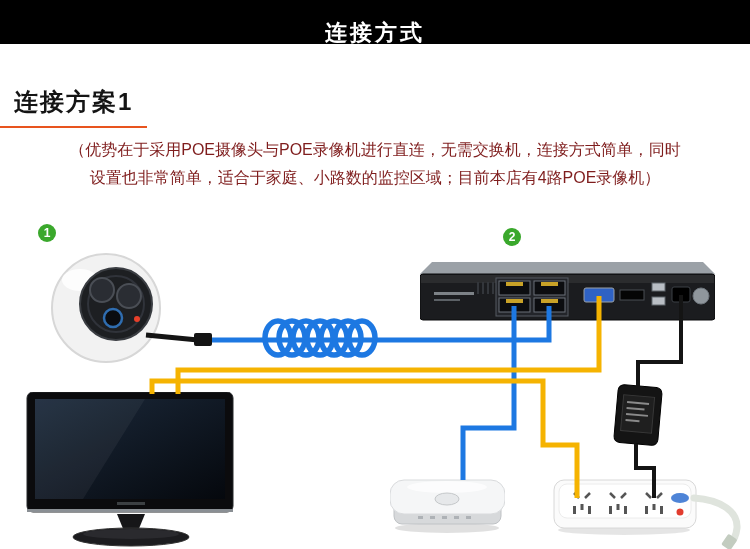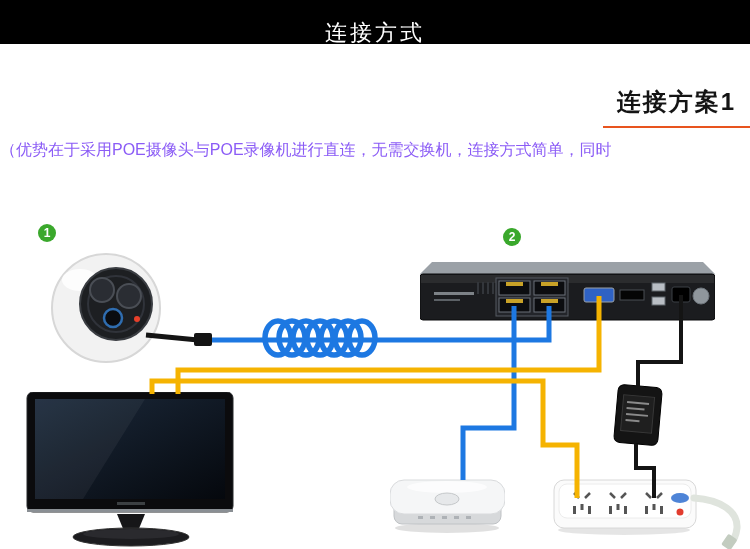--- a/index.html
+++ b/index.html
@@ -1,25 +1,25 @@
 <!DOCTYPE html>
 <html><head>
 <meta charset="utf-8">
 <style>
   html,body{margin:0;padding:0;background:#fff;}
   .page{position:relative;width:750px;height:549px;background:#fff;overflow:hidden;
         font-family:"Liberation Sans","DejaVu Sans",sans-serif;}
   .header{position:absolute;top:0;left:0;width:750px;height:44px;background:#000;
           display:flex;align-items:center;justify-content:center;}
-  .header .title{color:#fff;font-size:22px;font-weight:normal;letter-spacing:3px;margin-top:22px;}
-  .scheme-title-wrap{position:absolute;top:86px;left:0;width:750px;text-align:right;}
+  .header .title{color:#fff;font-size:22px;font-weight:bold;letter-spacing:3px;margin-top:22px;}
+  .scheme-title-wrap{position:absolute;top:86px;left:0;width:750px;text-align:left;}
   .scheme-title{display:inline-block;font-size:24px;font-weight:bold;color:#141414;
                 letter-spacing:2px;padding:0 14px 8px;border-bottom:2px solid #e8541e;}
-  .desc{position:absolute;top:136px;left:0;width:750px;text-align:left;
-        font-size:16px;color:#8b5cf6;line-height:1.75;}
+  .desc{position:absolute;top:136px;left:0;width:750px;text-align:center;
+        font-size:16px;color:#7f1d1d;line-height:1.75;}
   .label{position:absolute;display:flex;align-items:center;gap:5px;
          color:#3aa82c;font-size:17px;font-weight:600;}
   .label .num{width:18px;height:18px;border-radius:50%;background:#3aa82c;color:#fff;
               font-size:12px;font-weight:bold;display:flex;align-items:center;justify-content:center;flex:0 0 18px;}
   .dev{position:absolute;z-index:4;}
   .cables{position:absolute;left:0;top:0;z-index:5;pointer-events:none;}
 </style>
 </head>
 <body>
 
@@ -28,20 +28,21 @@
   <div class="header">
     <div class="title">连接方式</div>
   </div>
 
   <div class="scheme-title-wrap">
     <span class="scheme-title">连接方案1</span>
   </div>
 
   <div class="desc">
     <div>（优势在于采用POE摄像头与POE录像机进行直连，无需交换机，连接方式简单，同时</div>
+    <div>设置也非常简单，适合于家庭、小路数的监控区域；目前本店有4路POE录像机）</div>
   </div>
 
   <div class="label" style="left:38px;top:224px;">
     <span class="num">1</span>
   </div>
   <div class="label" style="left:503px;top:228px;">
     <span class="num">2</span>
   </div>
 
   <svg class="dev" style="left:28px;top:246px;" width="160" height="120" viewBox="0 0 160 120">

